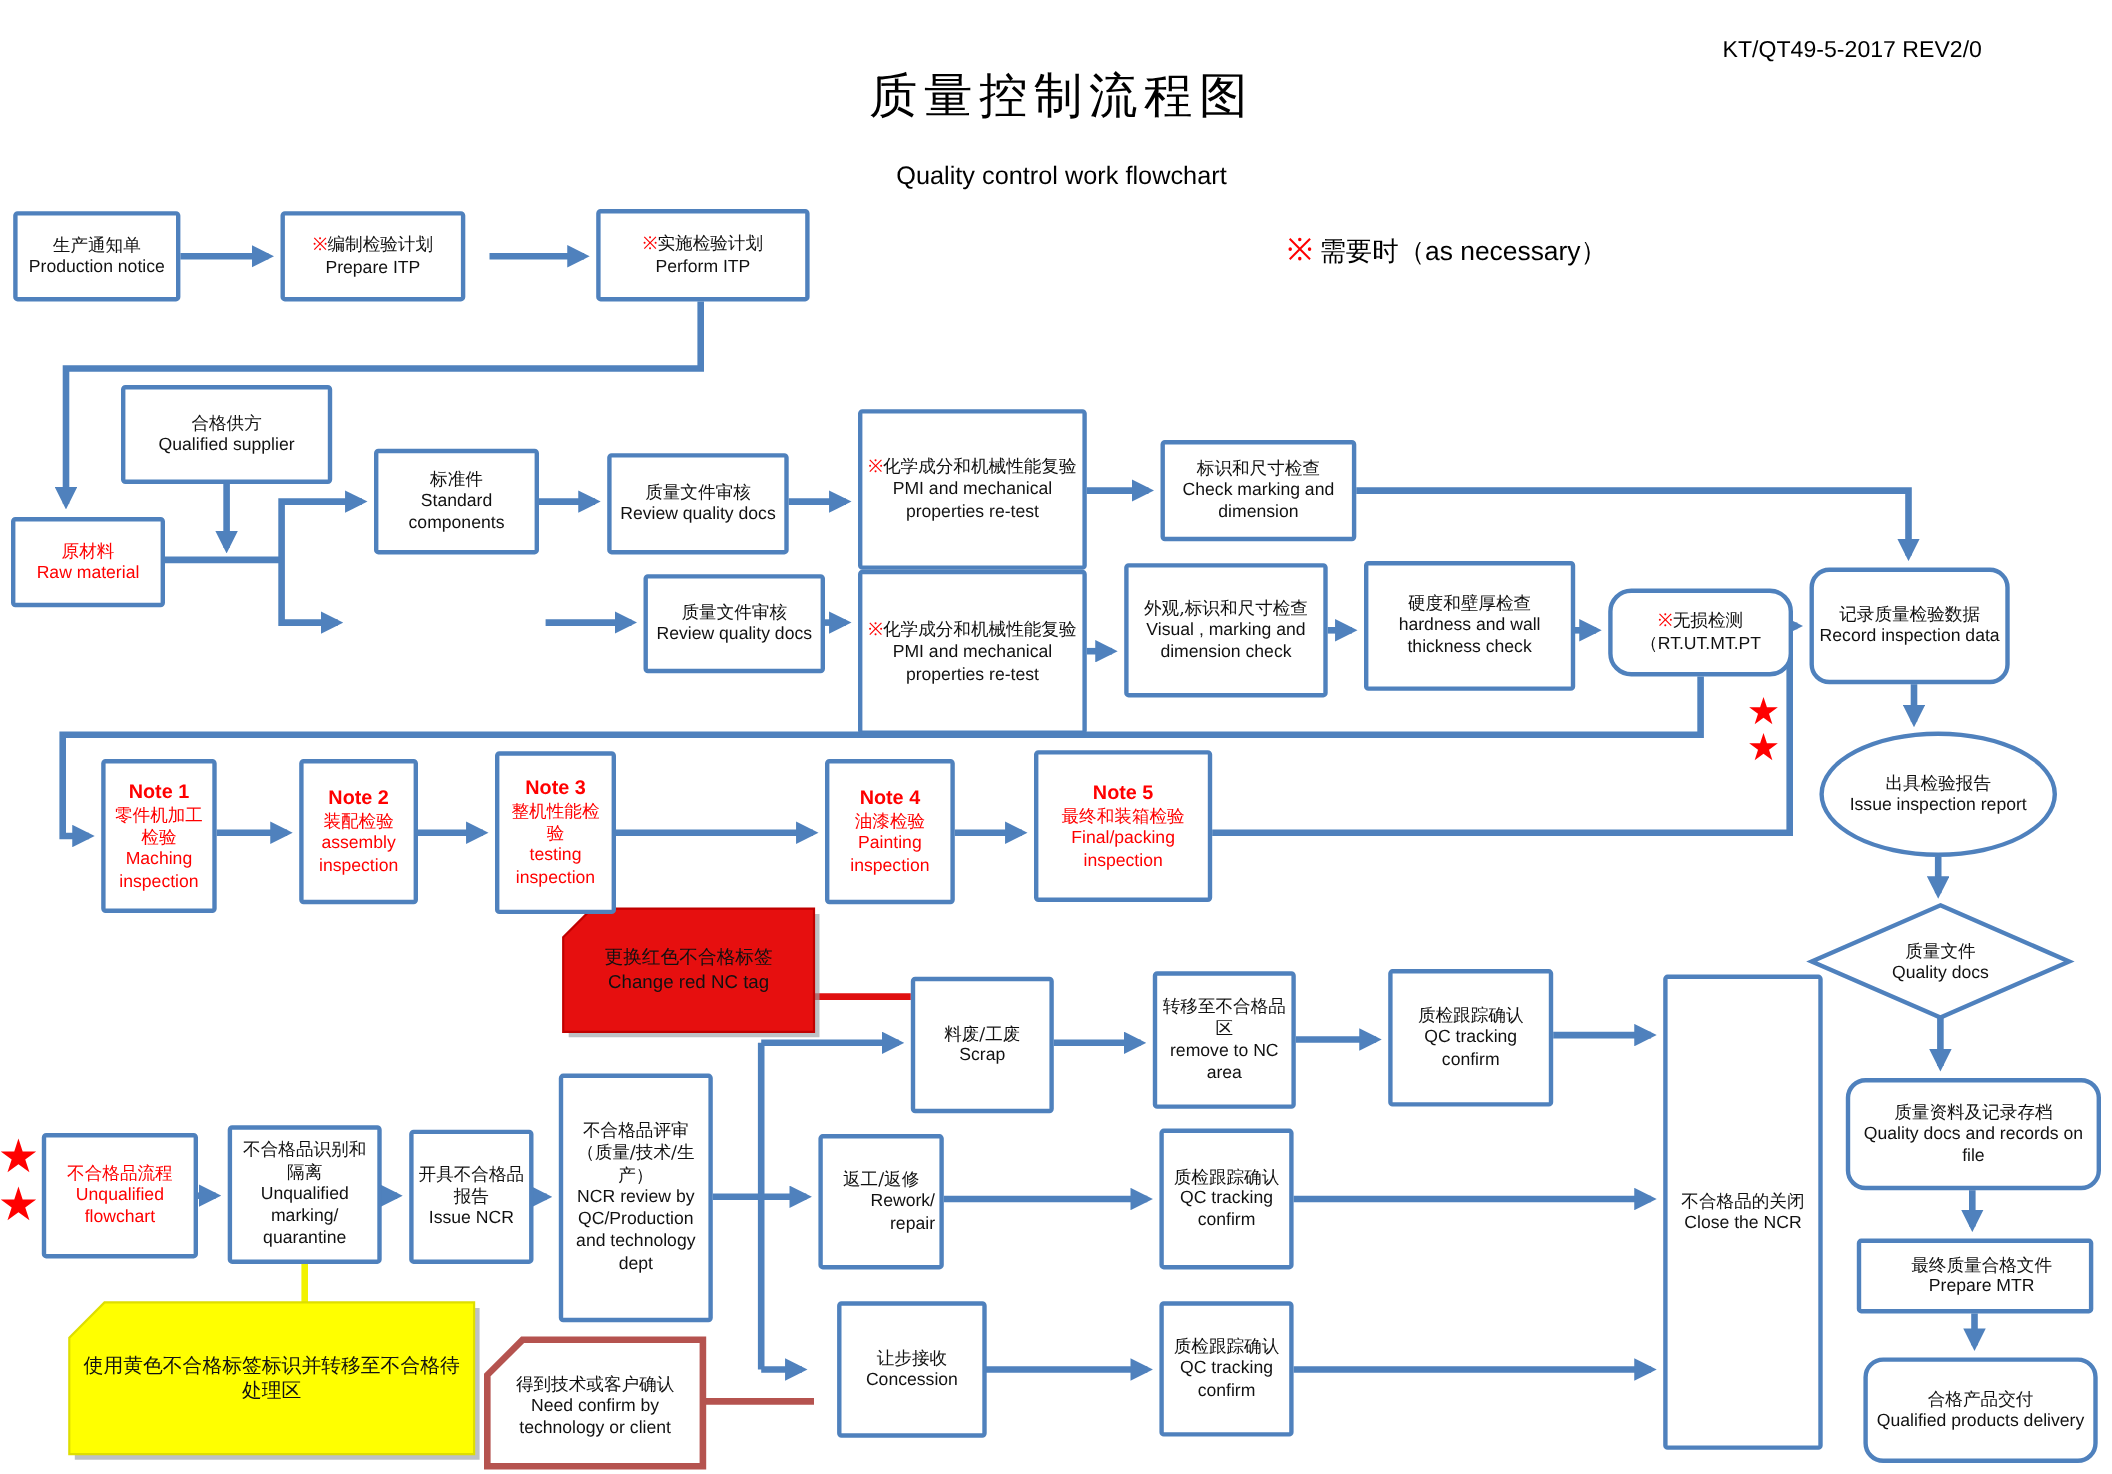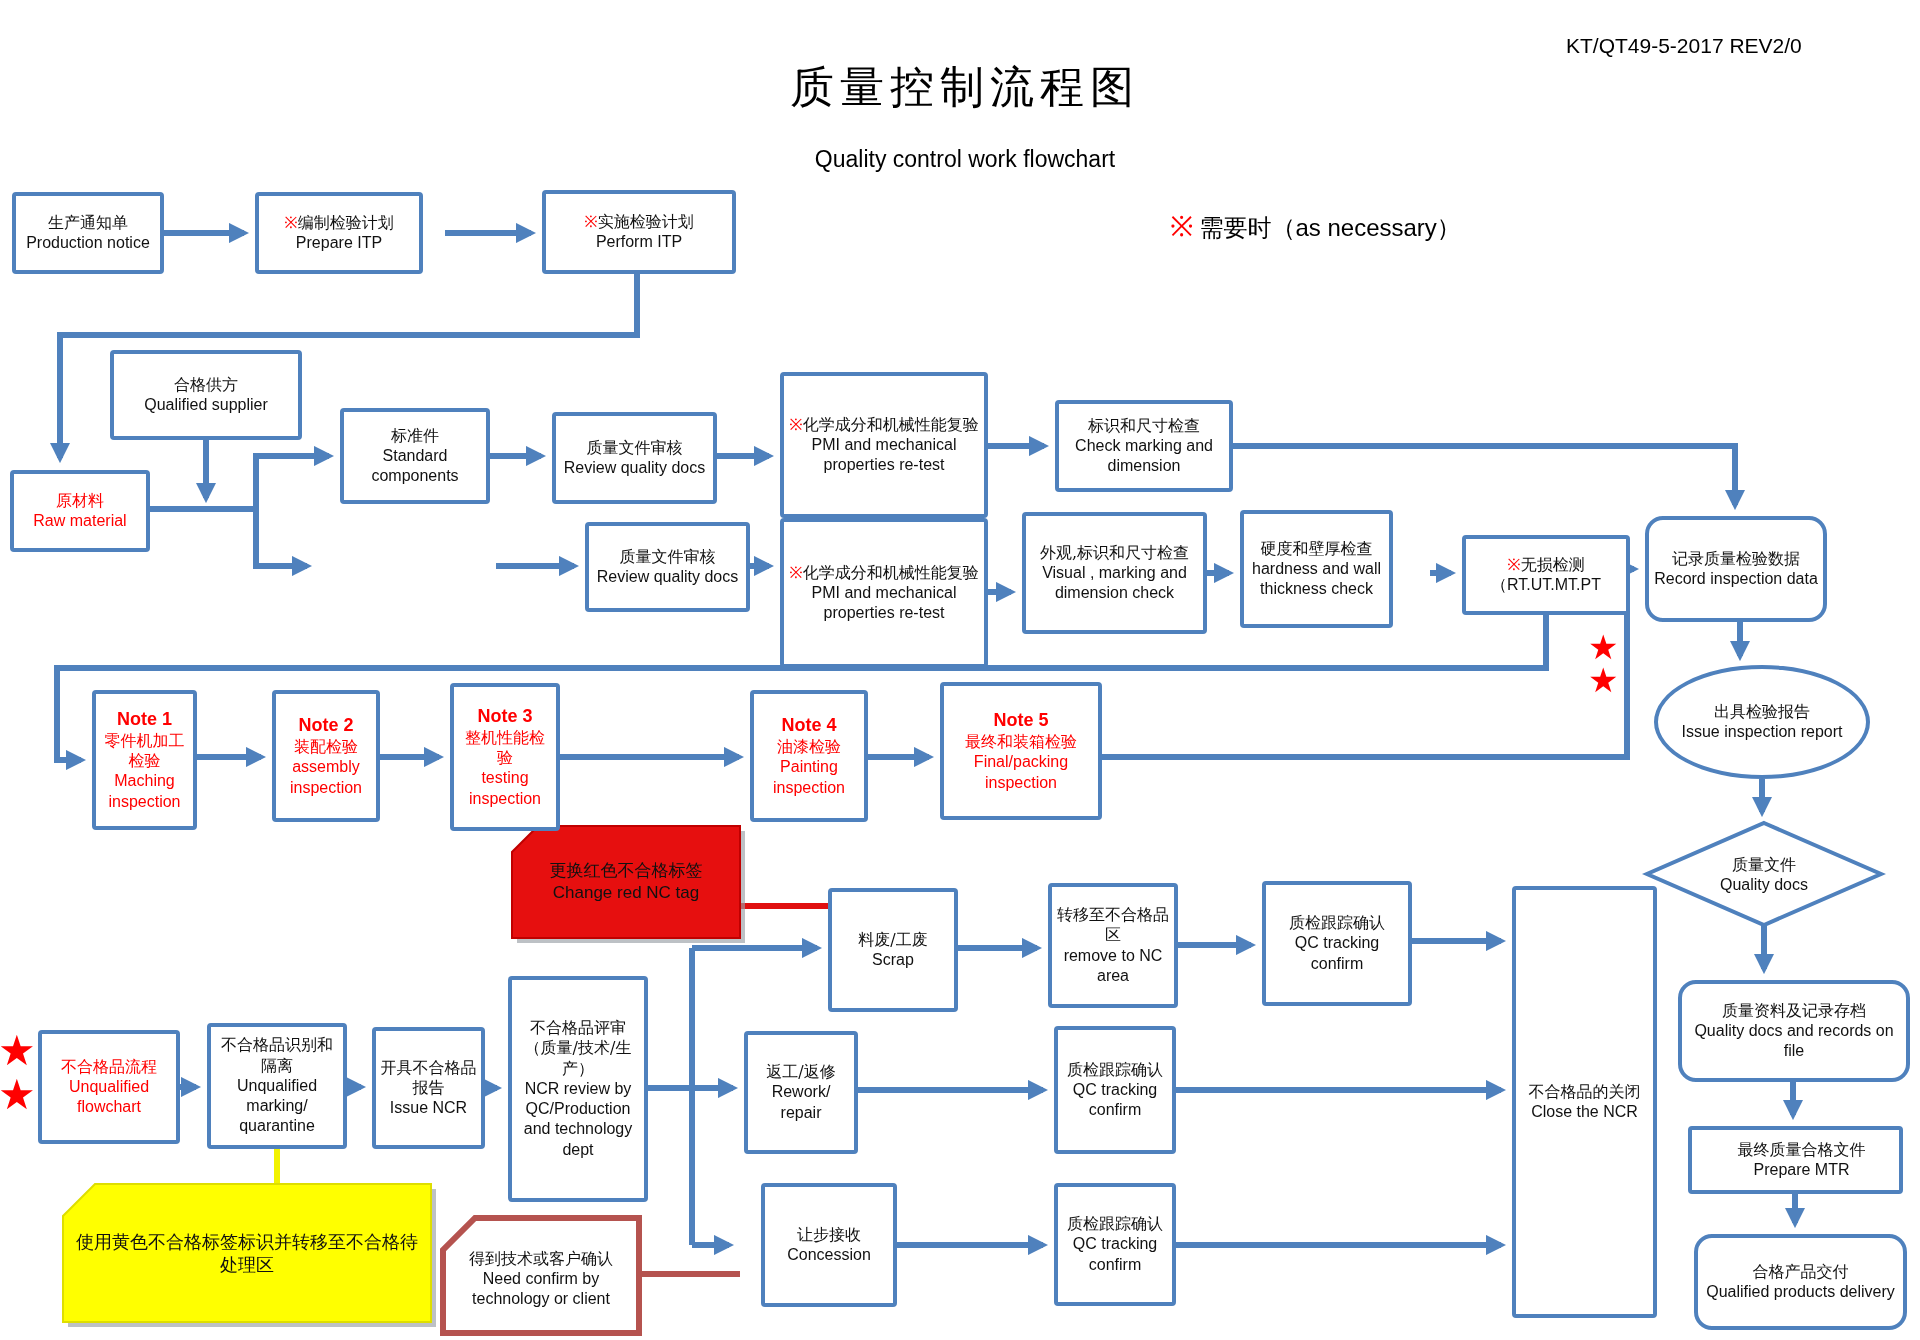--- a/index.html
+++ b/index.html
@@ -153,25 +153,25 @@
       <div class="en">Review quality docs</div>
     </div>
     <div class="node " style="left: 780px; top: 518px; width: 208px; height: 150px;">
       <div class="zh"><span class="mark">※</span><span>化学成分和机械性能复验</span></div>
       <div class="en">PMI and mechanical properties re-test</div>
     </div>
     <div class="node " style="left: 1022px; top: 512px; width: 185px; height: 122px;">
       <div class="zh"><span>外观,标识和尺寸检查</span></div>
       <div class="en">Visual , marking and dimension check</div>
     </div>
-    <div class="node " style="left: 1240px; top: 510px; width: 153px; height: 118px;">
+    <div class="node " style="left: 1240px; top: 510px; width: 192px; height: 118px;">
       <div class="zh"><span>硬度和壁厚检查</span></div>
       <div class="en">hardness and wall thickness check</div>
     </div>
-    <div class="node " style="left: 1462px; top: 535px; width: 168px; height: 80px;">
+    <div class="node " style="left: 1462px; top: 535px; width: 168px; height: 80px; border-radius: 21px;">
       <div class="zh"><span class="mark">※</span><span>无损检测</span></div>
       <div class="en">（RT.UT.MT.PT</div>
     </div>
     <div class="node rounded" style="left: 1645px; top: 516px; width: 182px; height: 106px;">
       <div class="zh"><span>记录质量检验数据</span></div>
       <div class="en">Record inspection data</div>
     </div>
     <div class="node ell" style="left: 1654px; top: 665px; width: 216px; height: 114px;">
       <div class="zh"><span>出具检验报告</span></div>
       <div class="en">Issue inspection report</div>
@@ -249,21 +249,21 @@
       <div class="en">Scrap</div>
     </div>
     <div class="node " style="left: 1048px; top: 883px; width: 130px; height: 125px;">
       <div class="zh"><span>转移至不合格品区</span></div>
       <div class="en">remove to NC area</div>
     </div>
     <div class="node " style="left: 1262px; top: 881px; width: 150px; height: 125px;">
       <div class="zh"><span>质检跟踪确认</span></div>
       <div class="en">QC tracking confirm</div>
     </div>
-    <div class="node " style="left: 744px; top: 1031px; width: 114px; height: 123px;">
+    <div class="node " style="left: 744px; top: 1031px; width: 114px; height: 123px; text-align: right;">
       <div class="zh"><span>返工/返修</span></div>
       <div class="en">Rework/ repair</div>
     </div>
     <div class="node " style="left: 1054px; top: 1026px; width: 122px; height: 128px;">
       <div class="zh"><span>质检跟踪确认</span></div>
       <div class="en">QC tracking confirm</div>
     </div>
     <div class="node " style="left: 761px; top: 1183px; width: 136px; height: 124px; align-items: center;">
       <div class="zh"><span>让步接收</span></div>
       <div class="en">Concession</div>

